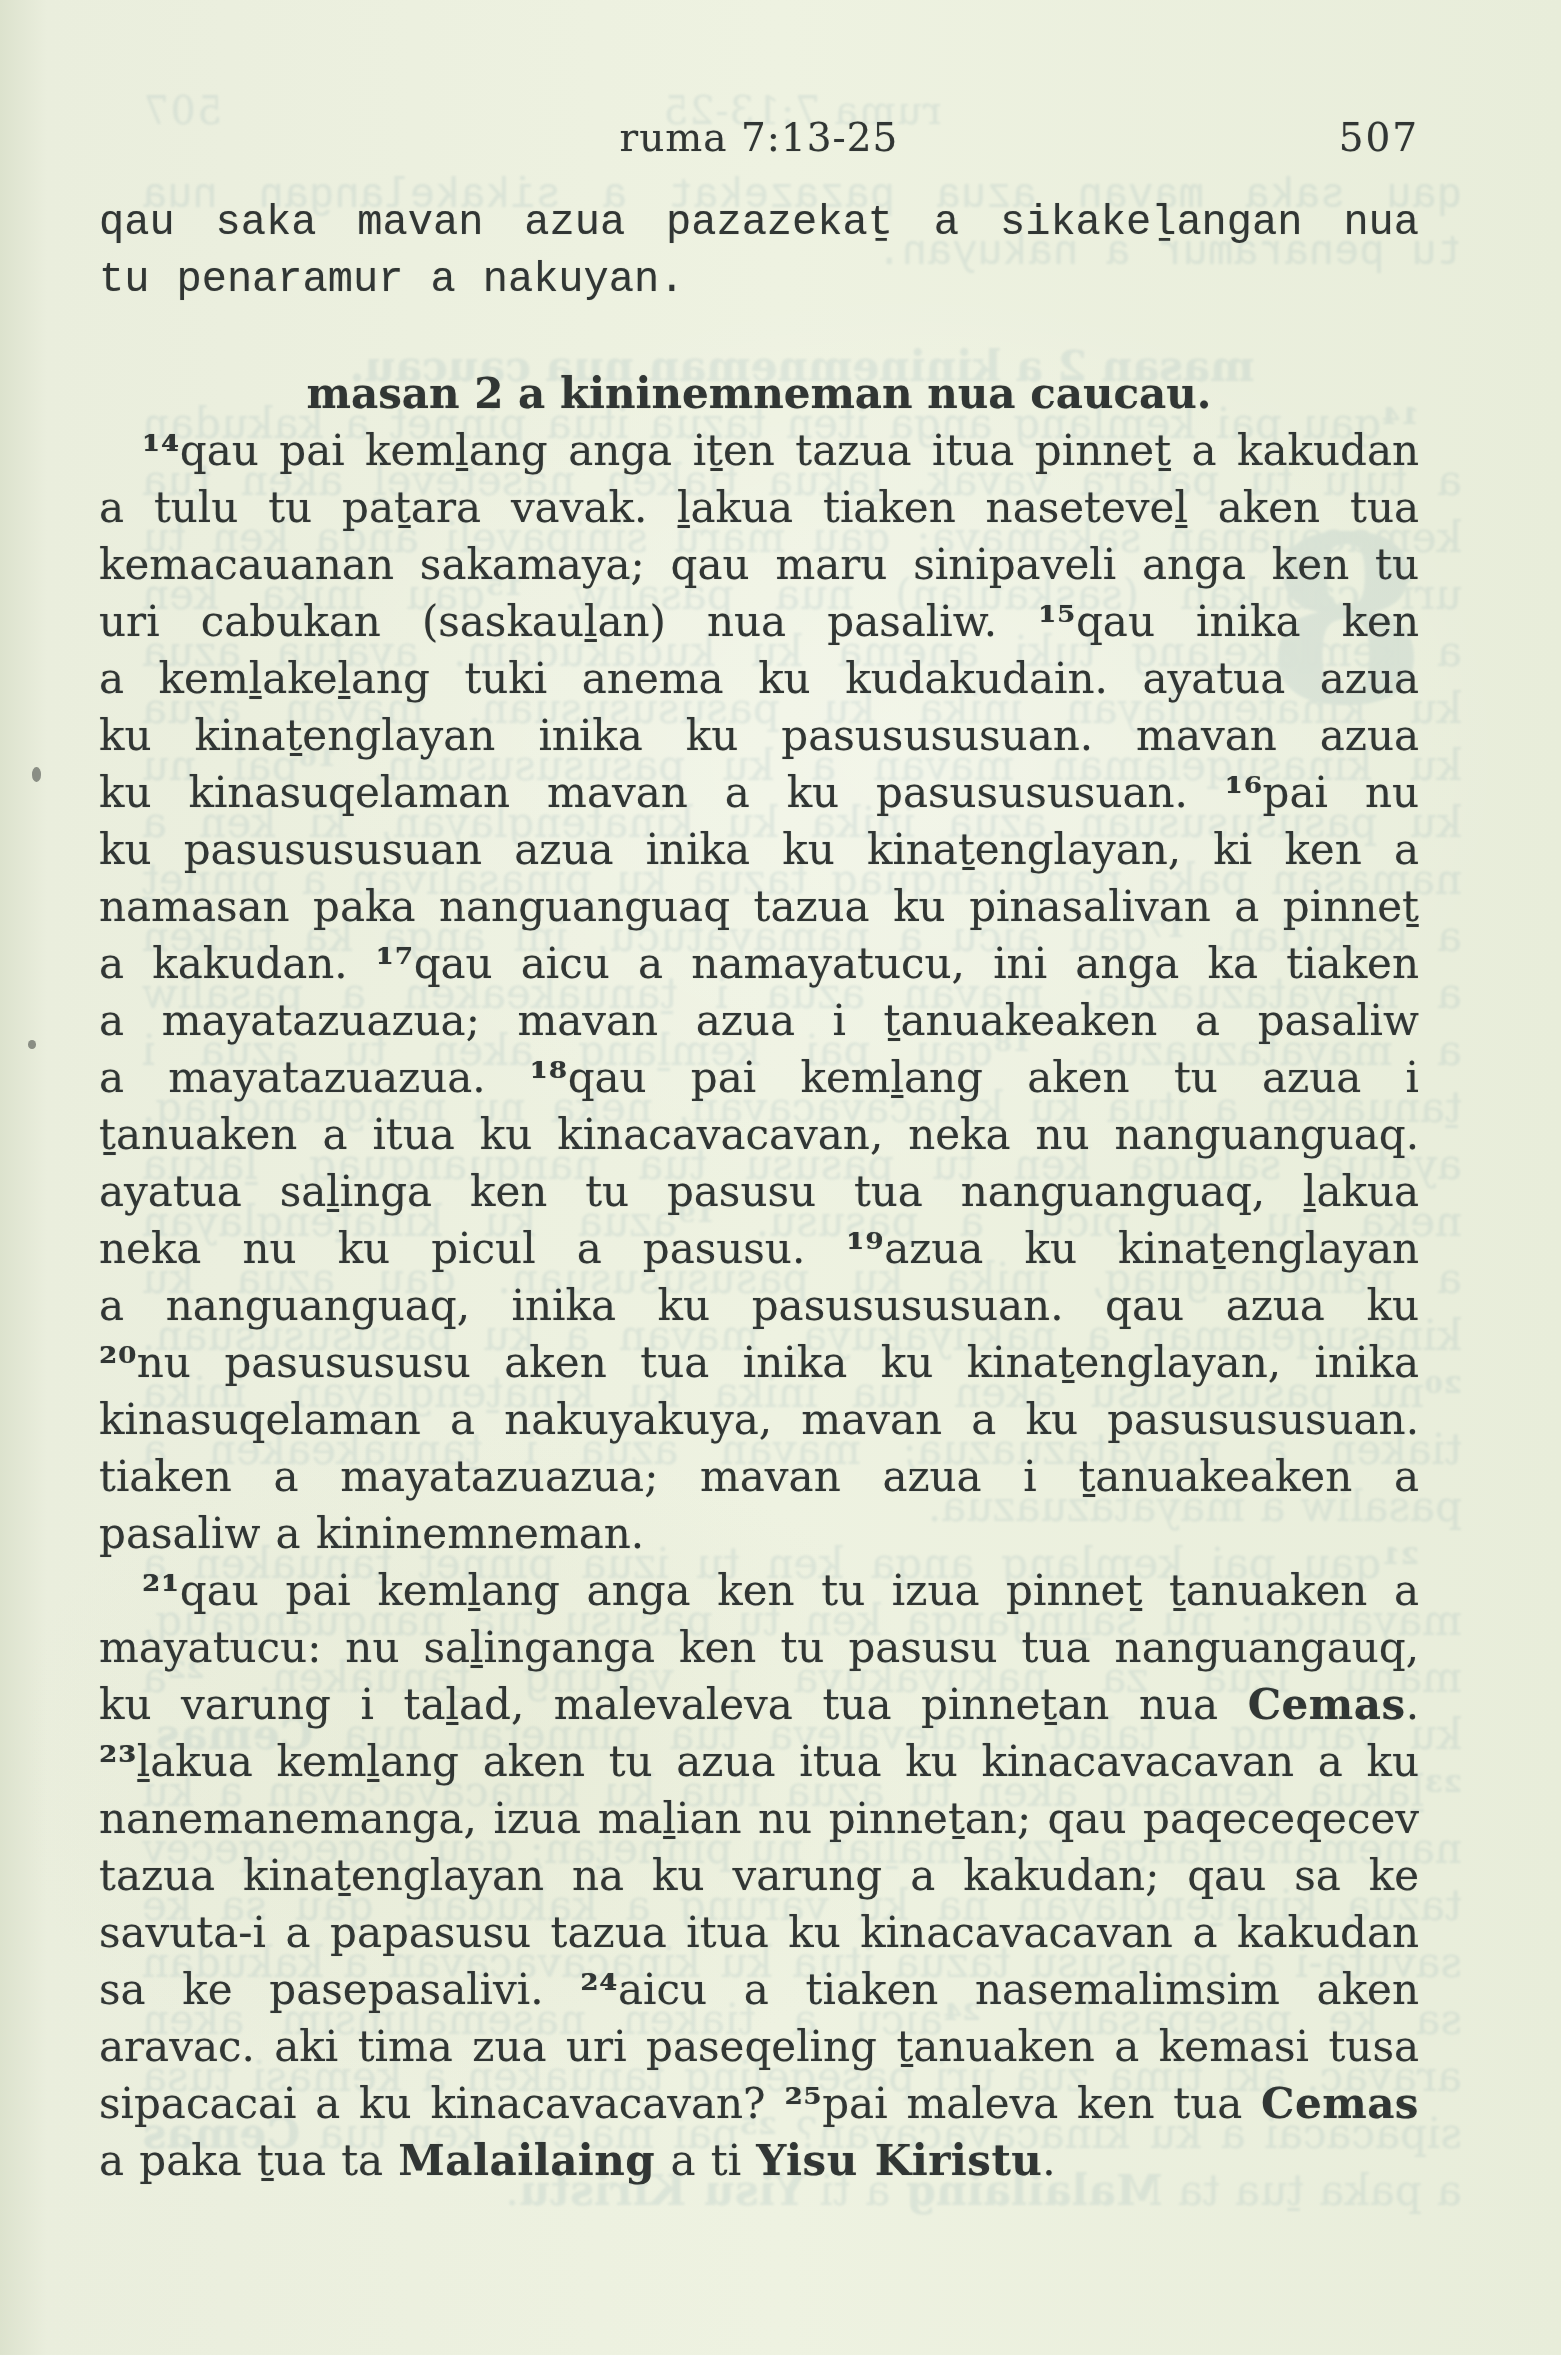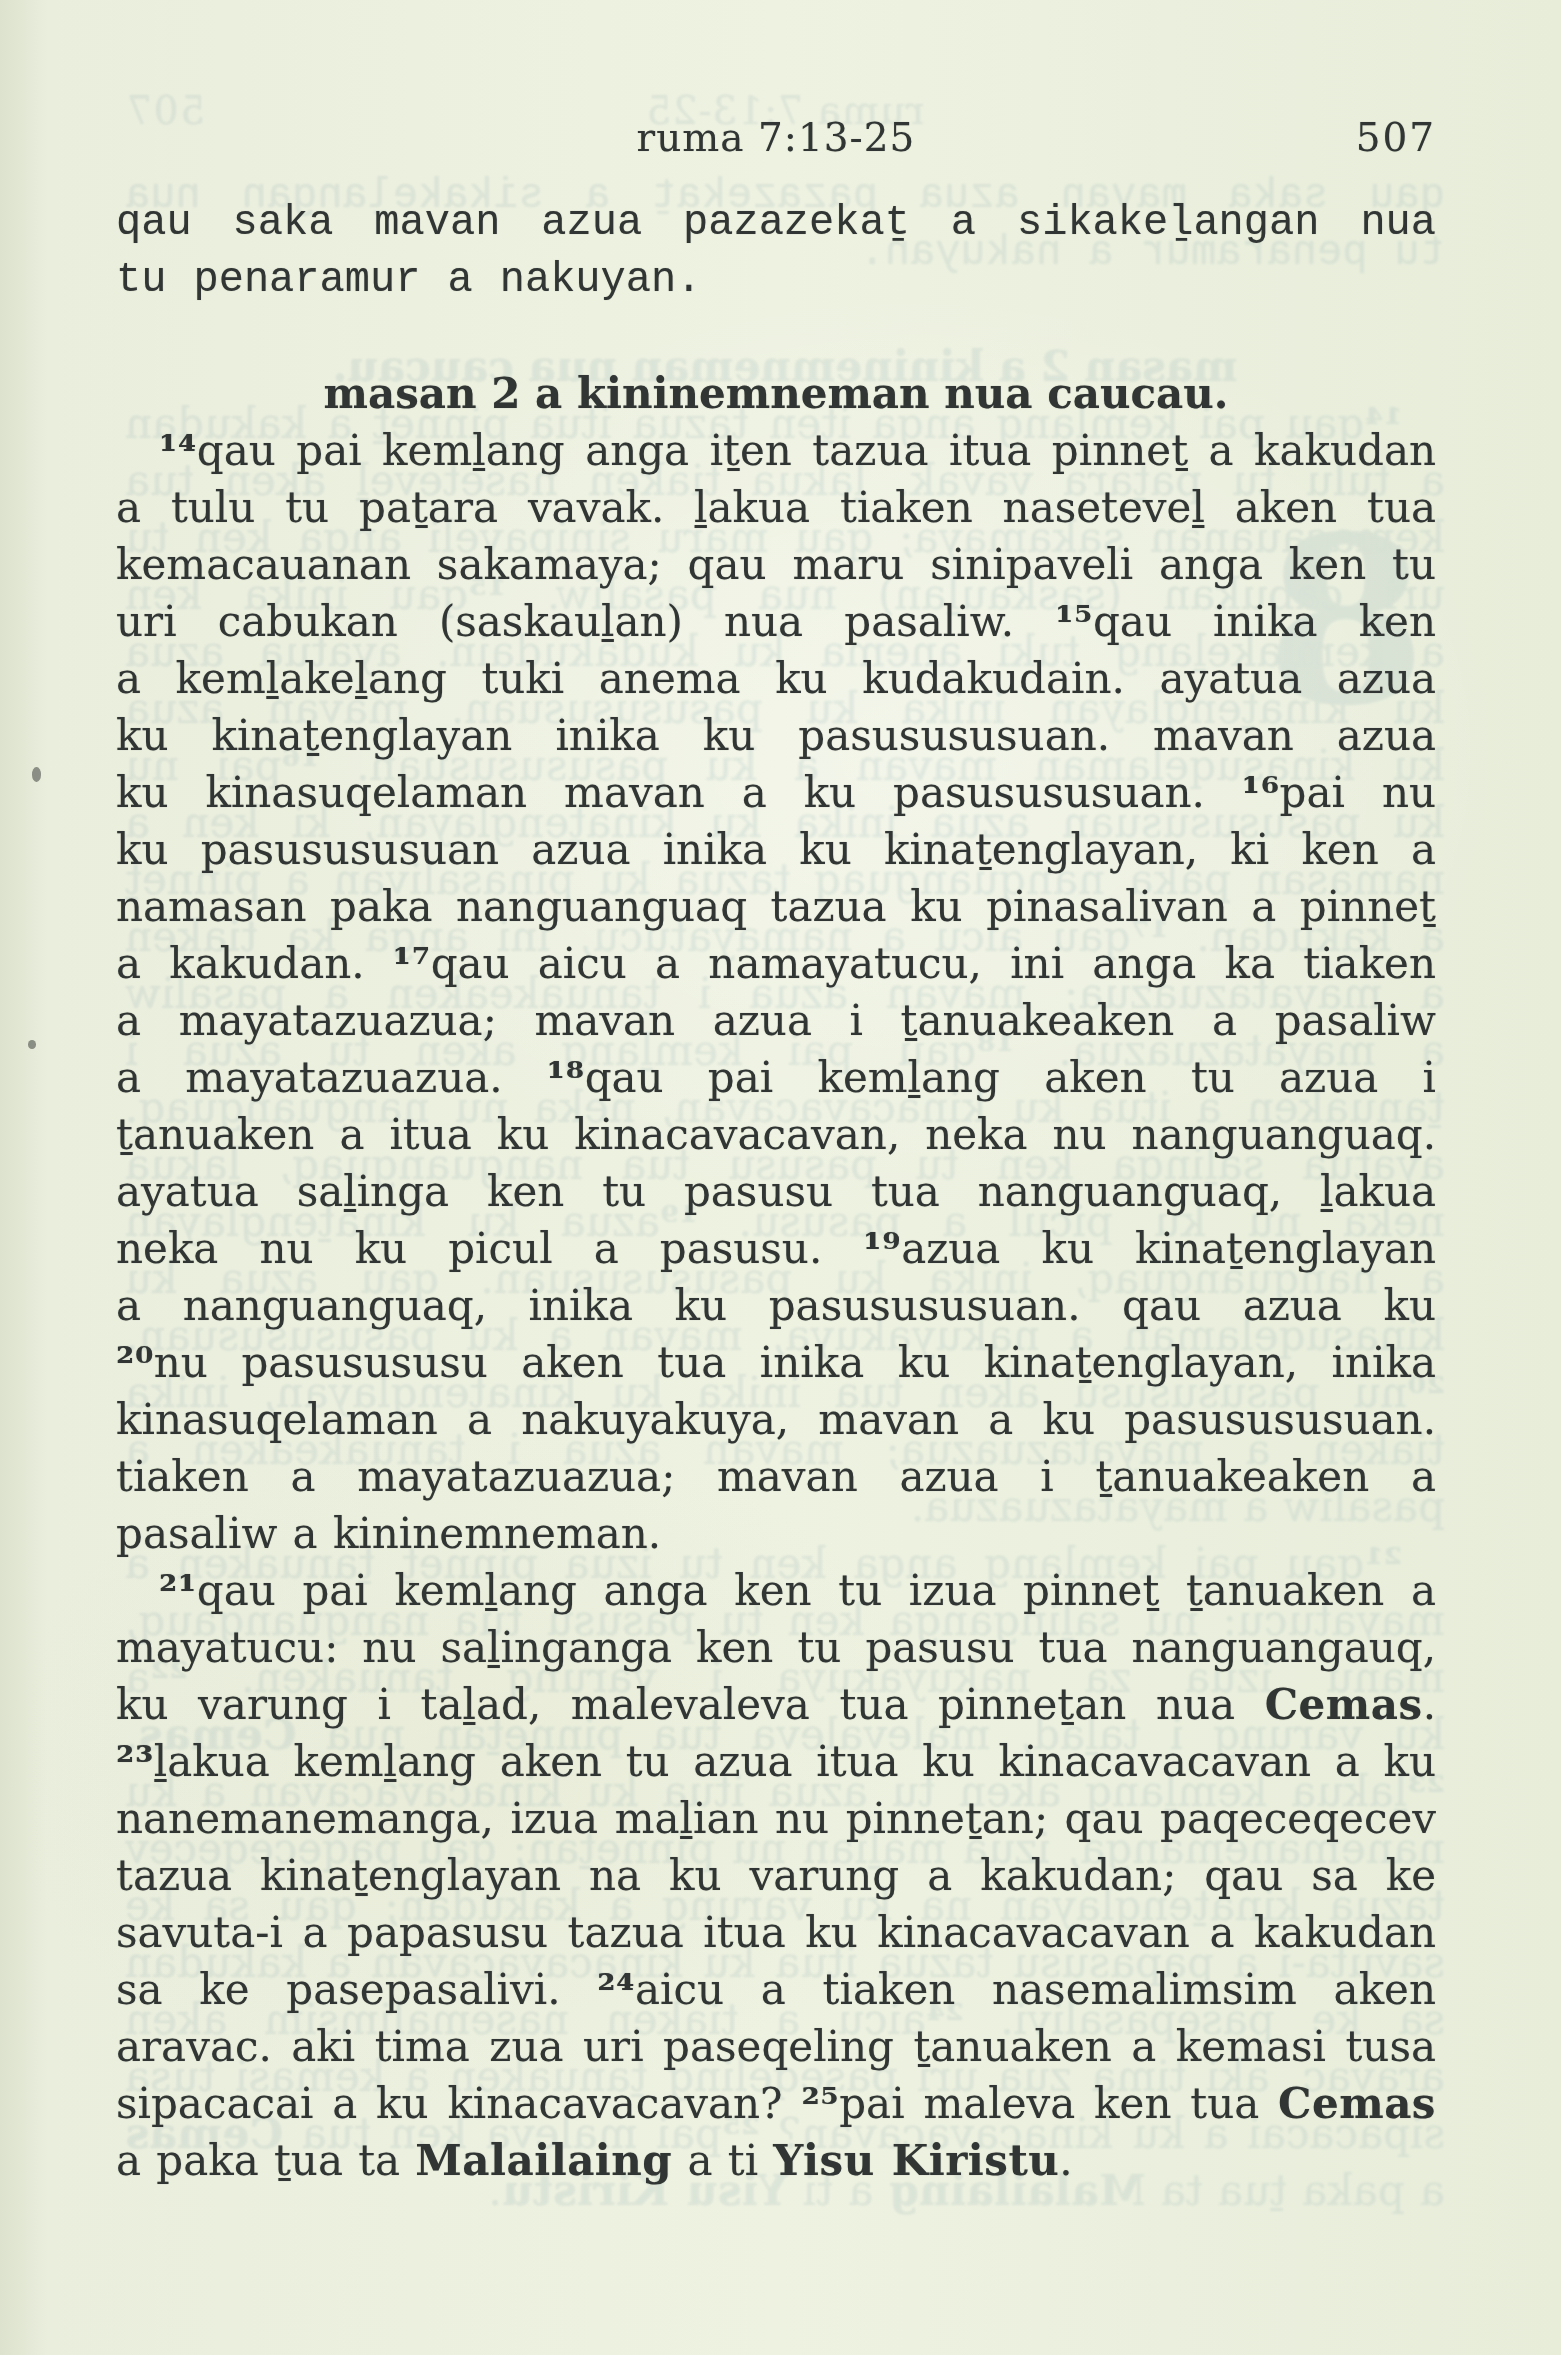--- a/index.html
+++ b/index.html
@@ -31,21 +31,21 @@
     user-select:none;
   }
   .ghost-layer b{color:inherit;}
   .ghost-numeral{
     position:absolute;left:135px;top:505px;
     font-size:231px;line-height:1;font-weight:bold;
   }
   .ghost-layer .text-column{top:82px;}
   
   .text-column{
-    position:absolute;left:116px;top:109px;width:1320px;
+    position:absolute;left:99px;top:109px;width:1320px;
   }
   .running-header{
     display:grid;grid-template-columns:1fr auto 1fr;
     font-size:39px;line-height:57px;
     text-shadow:0 0 1px rgba(40,45,45,.35);
   }
   .running-title{grid-column:2;letter-spacing:1px;}
   .page-number{grid-column:3;justify-self:end;letter-spacing:1.9px;}
   .para{margin:0;font-size:42px;}
   .para-continuation{margin-top:29px;font-family:Liberation Mono, monospace;}

